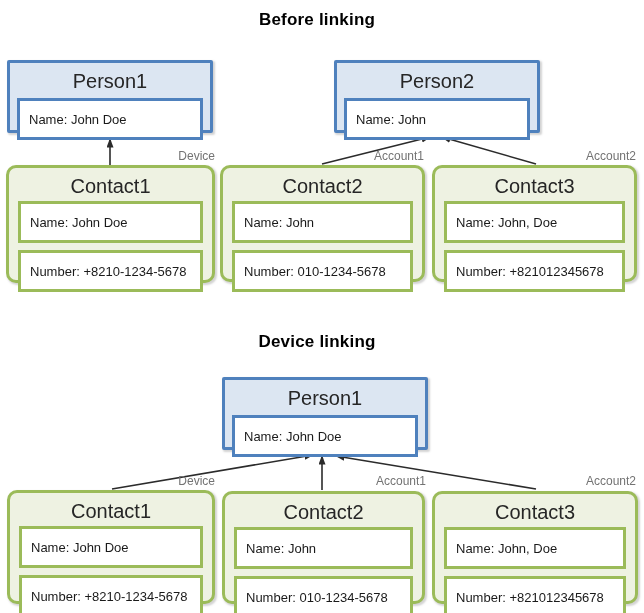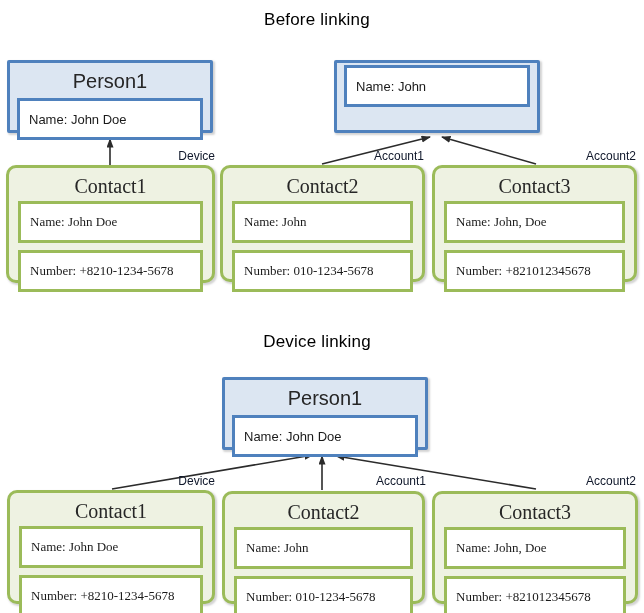--- a/index.html
+++ b/index.html
@@ -14,39 +14,38 @@
     height: 613px;
     background: #ffffff;
     overflow: hidden;
   }
   .section-title {
     position: absolute;
     left: 0;
     width: 634px;
     text-align: center;
     font-size: 17px;
-    font-weight: normal;
+    font-weight: bold;
     color: #000000;
     letter-spacing: 0.2px;
   }
   .box {
     position: absolute;
     box-sizing: border-box;
     box-shadow: 1.5px 1.5px 2px rgba(130,130,130,0.35);
   }
   .person {
     background: #dce6f2;
     border: 3px solid #4f81bd;
     border-radius: 2px;
   }
   .contact {
     background: #eef2e2;
     border: 3px solid #9bbb59;
     border-radius: 10px;
-    font-family: Liberation Serif, serif;
   }
   .box-title {
     height: 33px;
     line-height: 36px;
     text-align: center;
     font-size: 20px;
     color: #262626;
   }
   .field {
     background: #ffffff;
@@ -66,21 +65,21 @@
   }
   .contact .field {
     border: 3px solid #9bbb59;
     margin: 0 9px 7px 9px;
   }
   .edge-label {
     position: absolute;
     width: 110px;
     text-align: right;
     font-size: 12px;
-    color: #0f172a;
+    color: #737373;
   }
   .arrows {
     position: absolute;
     left: 0;
     top: 0;
     pointer-events: none;
   }
   .arrows line {
     stroke: #2b2b2b;
     stroke-width: 1.6;
@@ -108,20 +107,21 @@
   </svg>
 
   <div class="section-title" style="top:10px;">Before linking</div>
 
   <div class="box person" style="left:7px; top:60px; width:206px; height:73px;">
     <div class="box-title">Person1</div>
     <div class="field">Name: John Doe</div>
   </div>
 
   <div class="box person" style="left:334px; top:60px; width:206px; height:73px;">
+    <div class="box-title">Person2</div>
     <div class="field">Name: John</div>
   </div>
 
   <div class="edge-label" style="left:105px; top:149px;">Device</div>
   <div class="edge-label" style="left:314px; top:149px;">Account1</div>
   <div class="edge-label" style="left:526px; top:149px;">Account2</div>
 
   <div class="box contact" style="left:6px; top:165px; width:209px; height:118px;">
     <div class="box-title">Contact1</div>
     <div class="field">Name: John Doe</div>

